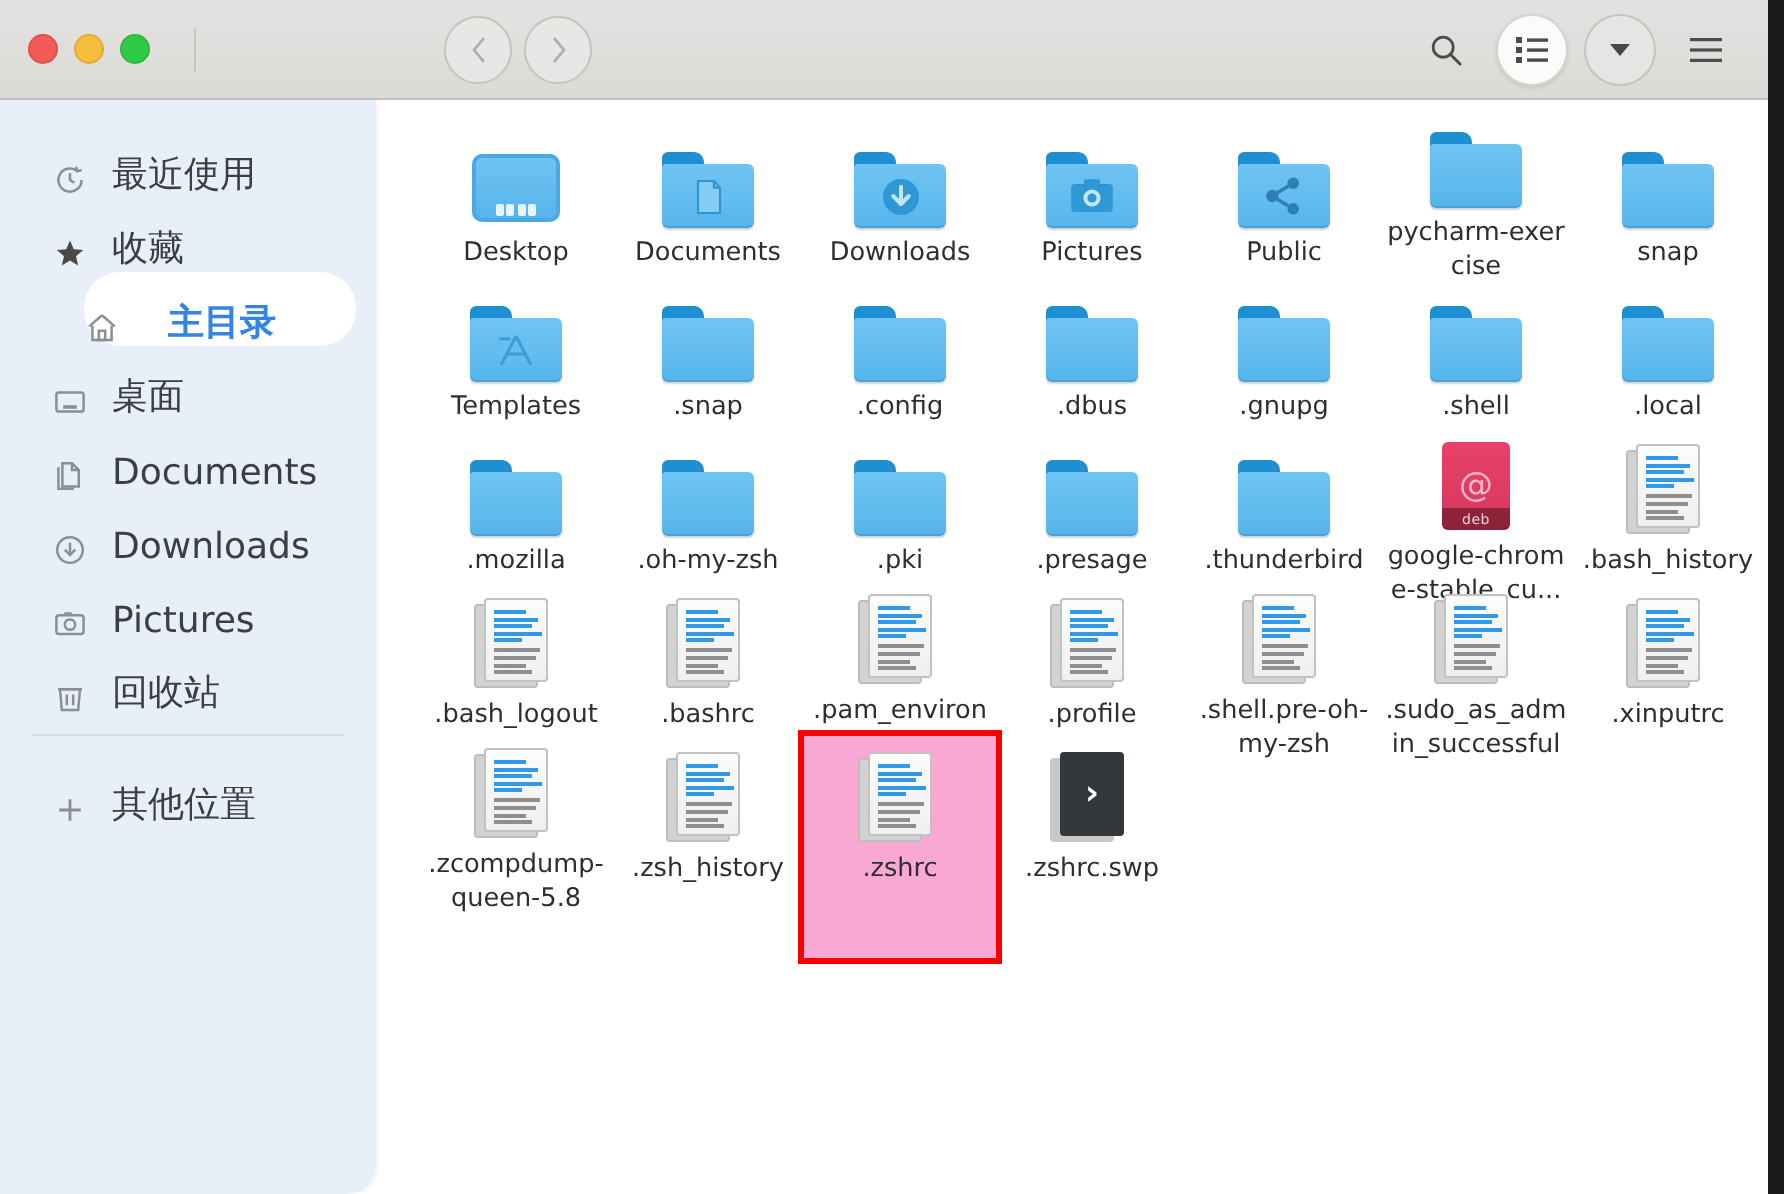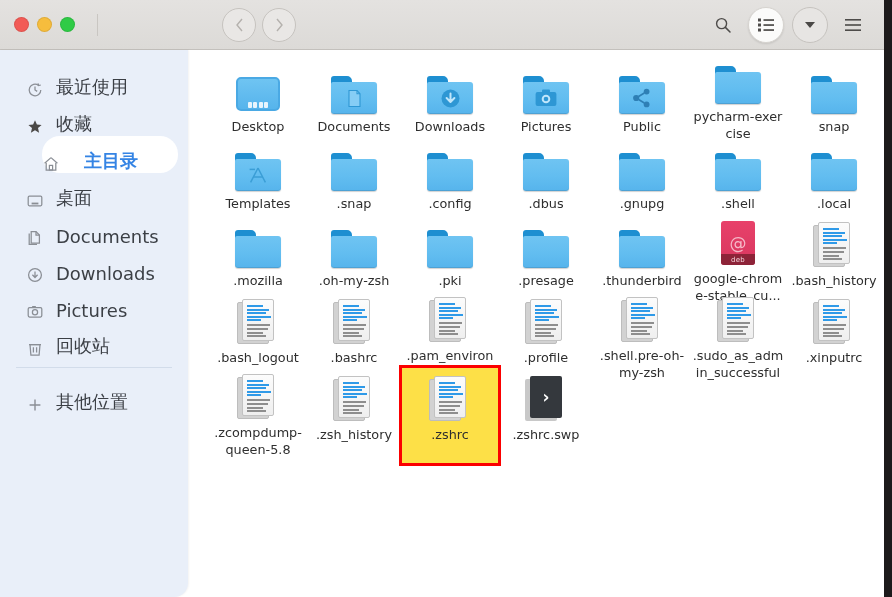--- a/index.html
+++ b/index.html
@@ -123,21 +123,21 @@
     padding-top: 6px; height: 77px;
   }
   .cell .ico-wrap { height: 48px; display: flex; align-items: flex-end; justify-content: center; }
   .cell .cap {
     margin-top: 4px; font-size: 12.8px; color: #2e2e2e;
     text-align: center; line-height: 1.35; width: 93px;
     word-break: break-all; overflow-wrap: anywhere;
   }
   .cell.sel {
     outline: 3px solid #fb0000; outline-offset: 0px;
-    background: #fde047; height: 95px;
+    background: #f9a8d4; height: 111px;
   }
 
   
   .folder { width: 46px; height: 38px; position: relative; }
   .folder .tab {
     position: absolute; left: 0; top: 0; width: 21px; height: 8px;
     background: #1e8fd1; border-radius: 3px 5px 0 0;
   }
   .folder .bodyf {
     position: absolute; left: 0; top: 6px; width: 46px; height: 32px;

